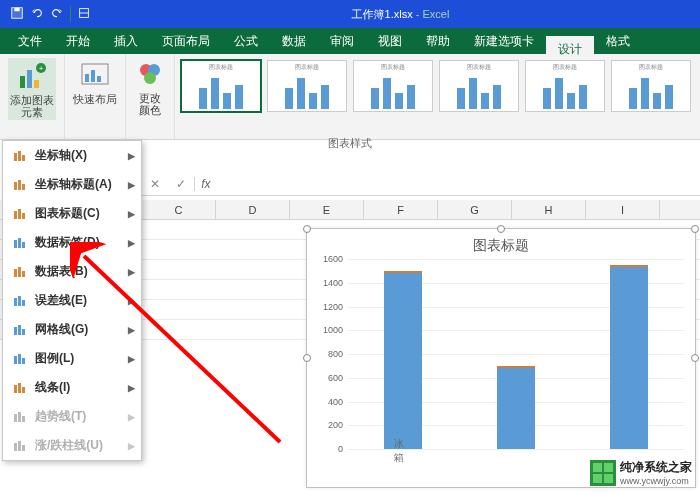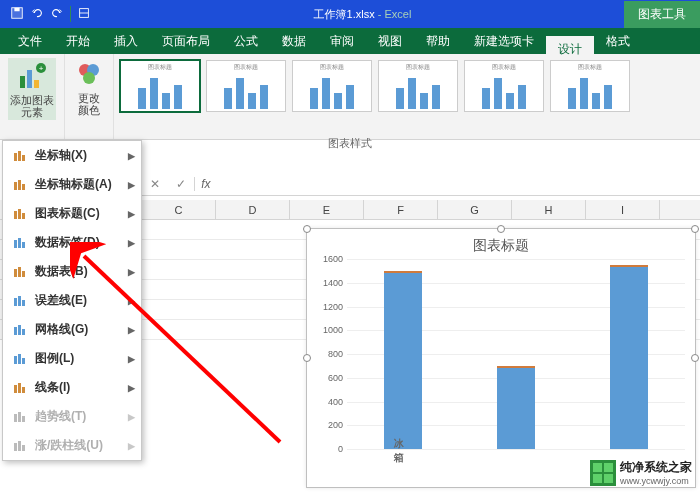--- a/index.html
+++ b/index.html
@@ -59,21 +59,21 @@
 .chart-obj { position: absolute; left: 306px; top: 228px; width: 390px; height: 260px; background: #fff; border: 1px solid #bfbfbf; box-shadow: 0 0 4px rgba(0,0,0,0.1); }
 .chart-handle { position: absolute; width: 8px; height: 8px; background: #fff; border: 1px solid #888; border-radius: 50%; }
 .ch-tl { left: -4px; top: -4px; } .ch-tr { right: -4px; top: -4px; }
 .ch-ml { left: -4px; top: 50%; margin-top: -4px; } .ch-mr { right: -4px; top: 50%; margin-top: -4px; }
 .ch-tm { left: 50%; top: -4px; margin-left: -4px; }
 .chart-title { text-align: center; font-size: 14px; color: #555; padding: 8px 0 4px; }
 .chart-plot { position: relative; height: 190px; margin: 0 10px 0 40px; }
 .y-axis { position: absolute; left: -34px; top: 0; bottom: 0; width: 30px; }
 .y-tick { position: absolute; right: 0; font-size: 9px; color: #666; transform: translateY(-50%); }
 .gridline { position: absolute; left: 0; right: 0; border-top: 1px solid #eee; }
-.bars { position: absolute; left: 0; right: 0; bottom: 0; top: 0; display: flex; justify-content: space-around; align-items: flex-end; font-weight: bold; }
+.bars { position: absolute; left: 0; right: 0; bottom: 0; top: 0; display: flex; justify-content: space-around; align-items: flex-end; }
 .bar { width: 38px; background: #5b9bd5; border-top: 2px solid #d07b3c; }
 .x-label { position: absolute; bottom: -16px; left: 50%; transform: translateX(-50%); font-size: 10px; color: #666; }
 .legend { text-align: center; font-size: 10px; color: #5b9bd5; padding-top: 22px; }
 .legend::before { content: "■"; margin-right: 4px; }
 
 
 .arrow-ann { position: absolute; left: 70px; top: 242px; z-index: 60; pointer-events: none; }
 
 
 .watermark { position: absolute; right: 8px; bottom: 14px; display: flex; align-items: center; gap: 4px; z-index: 70; }
@@ -101,21 +101,20 @@
         </svg></span>
     <span style="width:1px;height:16px;background:#2f8a56"></span>
     <span><svg viewBox="0 0 16 16">
           <rect x="3" y="3" width="10" height="10" fill="none" stroke="#fff"></rect>
           <line x1="3" y1="8" x2="13" y2="8" stroke="#fff"></line>
         </svg></span>
   </div>
   <div class="title-center">
     <span>工作簿1.xlsx</span> <span class="dim">- </span><span class="dim">Excel</span>
   </div>
-  <div class="title-right">图表工具</div>
 </div>
 
 <div class="tabs" id="tabs">
     <div class="tab">文件</div>
     <div class="tab">开始</div>
     <div class="tab">插入</div>
     <div class="tab">页面布局</div>
     <div class="tab">公式</div>
     <div class="tab">数据</div>
     <div class="tab">审阅</div>
@@ -133,20 +132,33 @@
         <svg width="32" height="32" viewBox="0 0 32 32">
             <rect x="4" y="16" width="5" height="12" fill="#2b8f3c"></rect>
             <rect x="11" y="10" width="5" height="18" fill="#5b9bd5"></rect>
             <rect x="18" y="20" width="5" height="8" fill="#f2b632"></rect>
             <circle cx="25" cy="8" r="5" fill="#2b8f3c"></circle>
             <text x="25" y="11" font-size="8" text-anchor="middle" fill="#fff">+</text>
           </svg>
       </div>
       <span style="white-space:pre-line;text-align:center;line-height:1.1">添加图表
 元素</span>
+    </div>
+  </div>
+  <div class="ribbon-group">
+    <div class="ribbon-btn">
+      <div class="ribbon-icon">
+        <svg width="32" height="32" viewBox="0 0 32 32">
+            <rect x="3" y="6" width="26" height="20" fill="none" stroke="#888"></rect>
+            <rect x="6" y="16" width="4" height="8" fill="#5b9bd5"></rect>
+            <rect x="12" y="12" width="4" height="12" fill="#5b9bd5"></rect>
+            <rect x="18" y="18" width="4" height="6" fill="#5b9bd5"></rect>
+          </svg>
+      </div>
+      <span>快速布局</span>
     </div>
   </div>
   <div class="ribbon-group">
     <div class="ribbon-btn">
       <div class="ribbon-icon">
         <svg width="32" height="32" viewBox="0 0 32 32">
             <circle cx="12" cy="12" r="6" fill="#e05c5c"></circle>
             <circle cx="20" cy="12" r="6" fill="#5b9bd5"></circle>
             <circle cx="16" cy="20" r="6" fill="#6bbf59"></circle>
           </svg>

